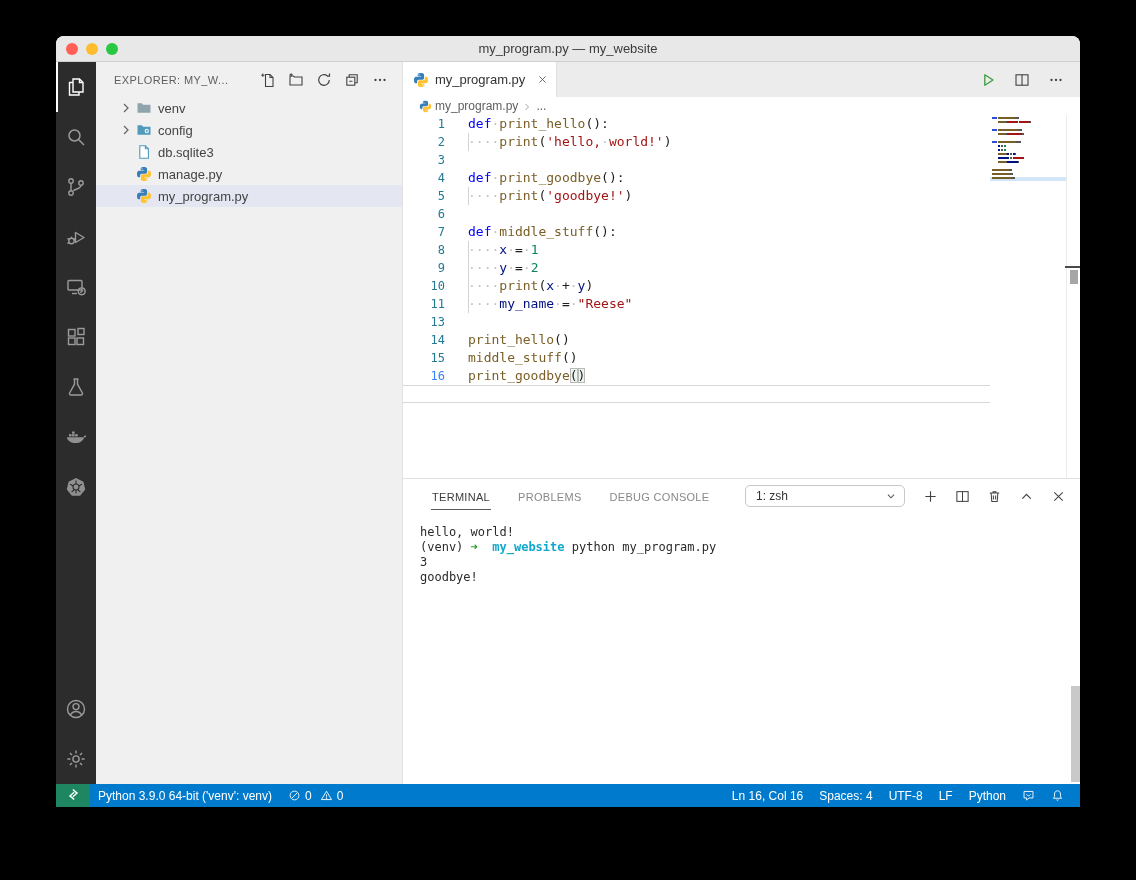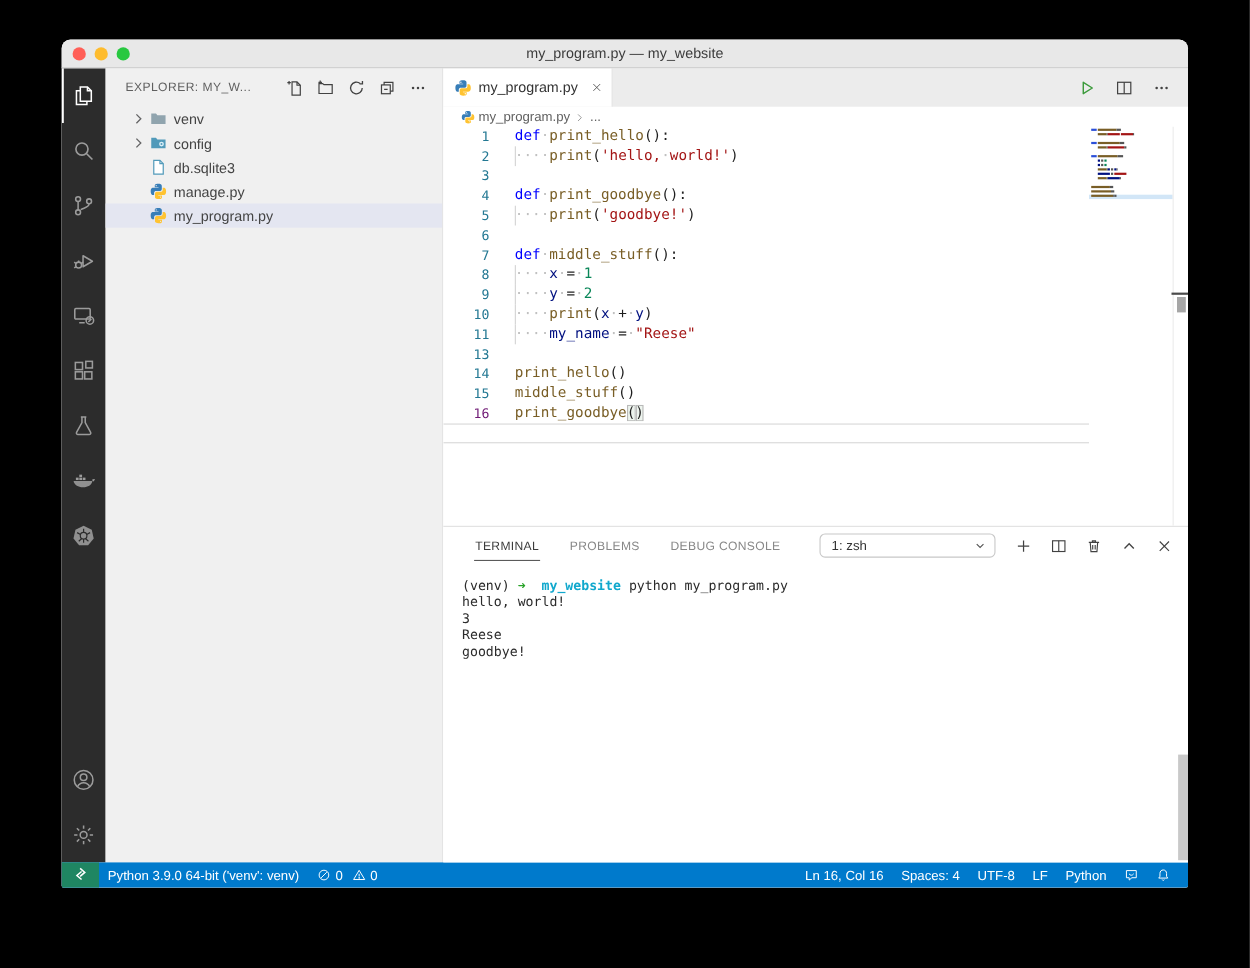--- a/index.html
+++ b/index.html
@@ -44,21 +44,21 @@
   .ed-actions span { display:flex; cursor:pointer; } .ed-actions svg { width:16px; height:16px; }
   .breadcrumb { height:18px; display:flex; align-items:center; gap:3px; padding-left:16px; font-size:12px; color:#616161; flex:0 0 auto; }
   .breadcrumb .pyicon { width:13px; height:13px; }
   .bc-sep svg { width:12px; height:12px; color:#9a9a9a; display:block; margin-top:2px; }
 
   
   .code-area { position:relative; flex:1; overflow:hidden; font-family:"DejaVu Sans Mono","Liberation Mono",monospace; font-size:13px; line-height:18px; }
   .cur-line-hl { position:absolute; left:0; top:270px; width:587px; height:18px; border-top:1px solid #d8d8d8; border-bottom:1px solid #d8d8d8; pointer-events:none; }
   .code-line { position:relative; height:18px; display:flex; white-space:pre; }
   .ln { width:42px; text-align:right; color:#237893; font-size:12px; flex:0 0 auto; user-select:none; }
-  .ln.cur { color:#701a75; }
+  .ln.cur { color:#3b82f6; }
   .lc { position:relative; padding-left:23px; }
   .ig { position:absolute; left:23px; top:0; height:18px; width:1px; background:#d3d3d3; }
   .tok.kw { color:#0000ff; } .tok.fn { color:#795e26; } .tok.str { color:#a31515; }
   .tok.num { color:#098658; } .tok.var { color:#001080; } .tok.pun { color:#1e1e1e; }
   .tok.ws { color:#c0c0c0; }
   .tok.bm { color:#1e1e1e; background:#edf4ee; box-shadow:inset 0 0 0 1px #b9b9b9; }
 
   
   .minimap { position:absolute; top:2px; right:14px; width:76px; }
   .mm-cur { position:absolute; left:0; top:60px; width:76px; height:4px; background:#d2e6f7; }
@@ -529,24 +529,23 @@
                 </svg>
               </span>
               <span>
                 <svg viewBox="0 0 16 16" stroke="currentColor" stroke-width="1.1">
                   <path d="M3.5 3.5l9 9M12.5 3.5l-9 9"></path>
                 </svg>
               </span>
             </div>
         </div>
         <div class="term">
+            <div><span class="tt ">hello, world!</span></div>
             <div><span class="tt ">(venv) </span><span class="tt green">➜</span><span class="tt ">  </span><span class="tt cyan">my_website</span><span class="tt "> python my_program.py</span></div>
-            <div><span class="tt ">hello, world!</span></div>
             <div><span class="tt ">3</span></div>
-            <div><span class="tt ">Reese</span></div>
             <div><span class="tt ">goodbye!</span></div>
           </div>
         <div class="pscroll"></div>
       </div>
     </div>
   </div>
 
   <div class="statusbar">
     <div class="remote">
       <span><svg viewBox="0 0 16 16" fill="none" stroke="#fff" stroke-width="1.5">

